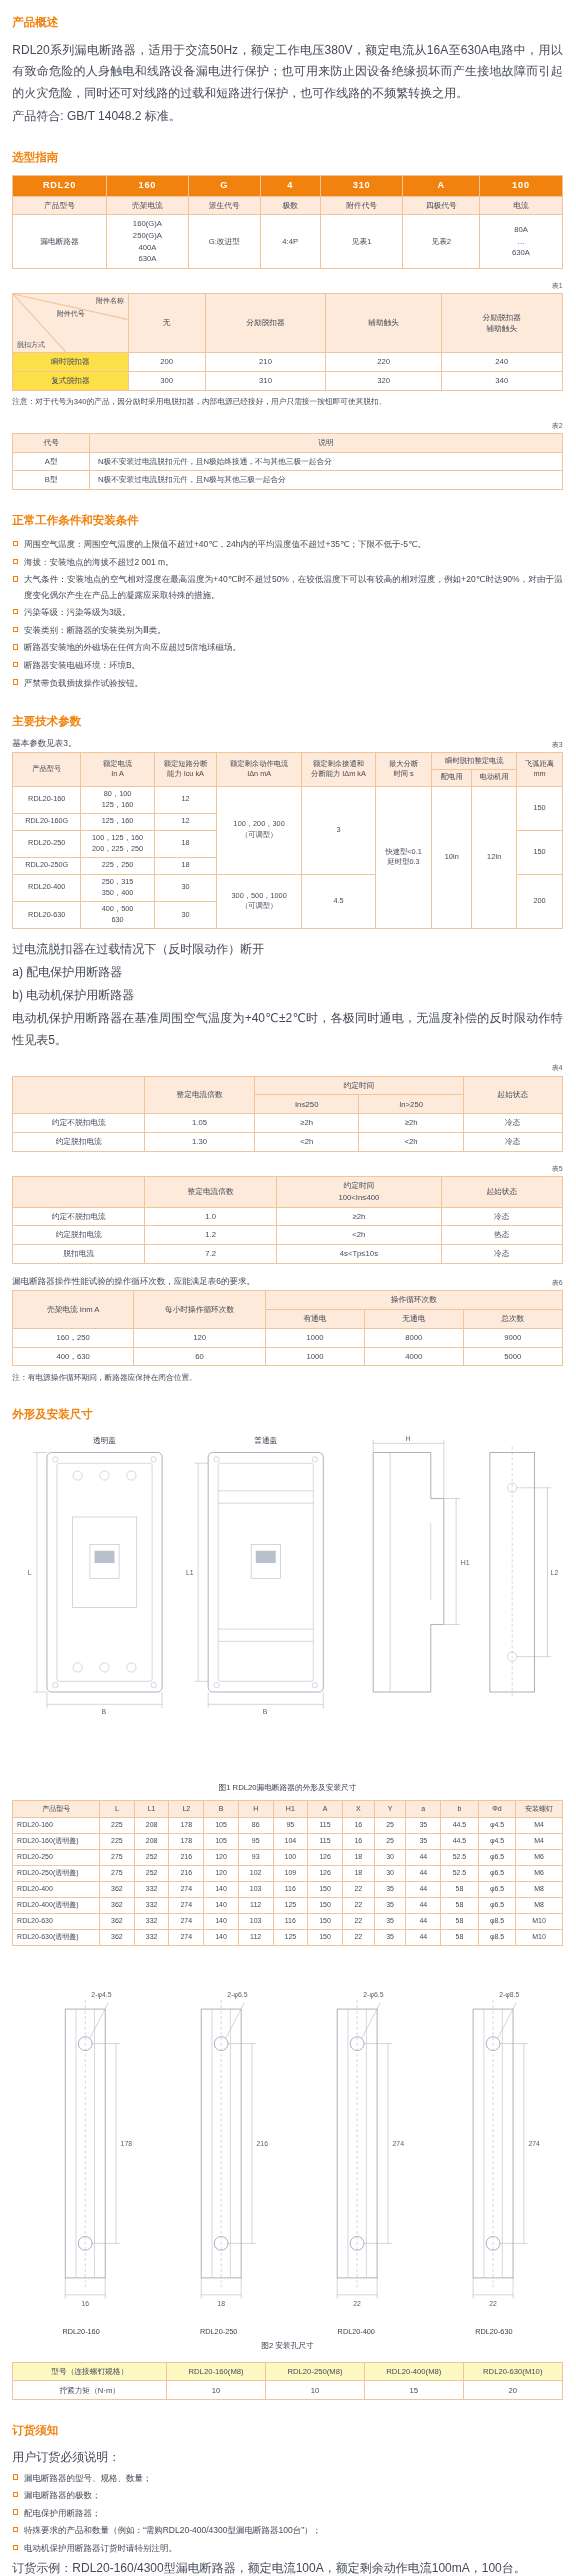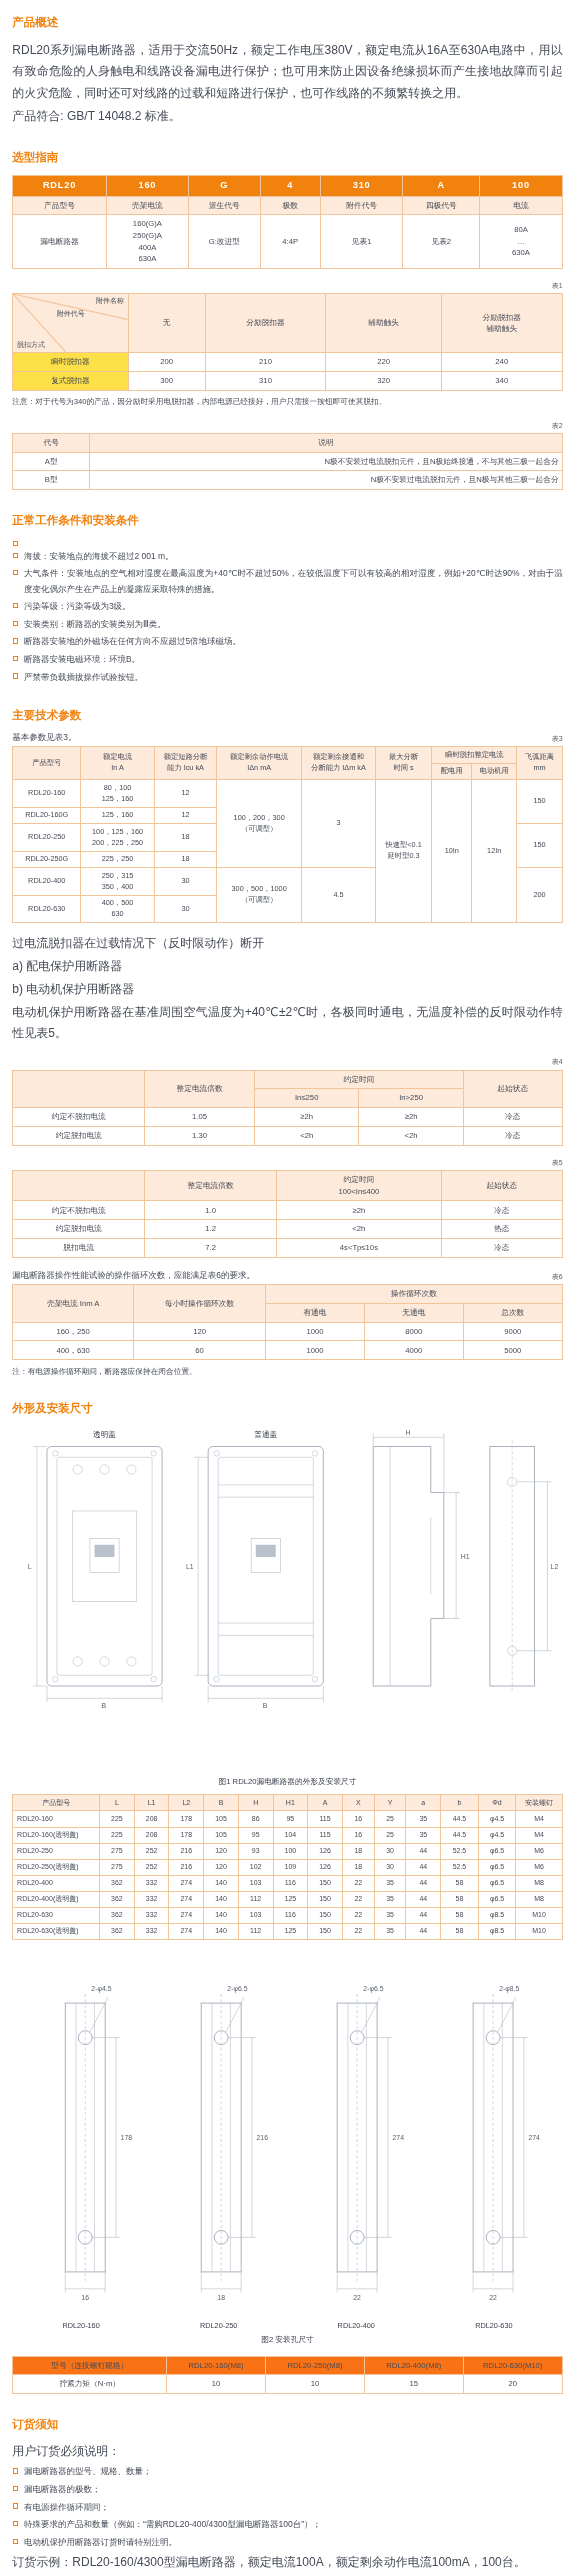--- a/index.html
+++ b/index.html
@@ -33,37 +33,37 @@
   .t1-table thead th { height:38px; }
   .diag { position:relative; padding:0; background:#fdeada; }
   .diag svg { position:absolute; left:0; top:0; width:100%; height:100%; }
   .diag line { stroke:#f2c49c; stroke-width:1; }
   .diag span { position:absolute; font-size:7px; line-height:1.2; }
   .diag .pa { top:3.1px; right:3.8px; }
   .diag .pm { top:16px; left:38%; }
   .diag .pr { bottom:3.1px; left:3.8px; }
   .t1-table tbody td:first-child { background:#fde047; }
 
-  .t2-table tbody td:nth-child(2) { text-align:right; padding-left:7.7px; }
+  .t2-table tbody td:nth-child(2) { text-align:left; padding-left:7.7px; }
 
   
   ul.blist { list-style:none; margin-top:1.5px; }
   ul.blist li { display:flex; font-size:8.5px; line-height:1.8; margin-bottom:2.3px; text-align:justify; }
   .sq { flex:0 0 auto; width:5.4px; height:5.4px; border:1.2px solid #f0820d; margin:3.8px 5.4px 0 0.8px; }
 
   .t3-table { font-size:7.3px; }
   .t3-table td, .t3-table th { padding:2.3px 1.5px; }
   .t4-table td, .t5-table td, .t6-table td { height:18.4px; }
 
   .dim-table { font-size:7px; }
   .dim-table td { padding:2.3px 0.8px; white-space:nowrap; overflow:hidden; }
   .dim-table tbody td:first-child { text-align:left; padding-left:3.8px; }
 
   .screw-table { font-size:7.7px; }
-  .screw-table tbody tr:first-child td { background:#f97316; }
+  .screw-table tbody tr:first-child td { background:#fef9c3; }
 
   
   .fig { margin:7.7px 0 3.1px; }
   .fig svg { display:block; margin:0 auto; }
   .fig-caption { text-align:center; font-size:7.7px; color:#3c4150; margin:4.6px 0 1.5px; }
   .models-row { display:flex; justify-content:space-around; font-size:7.3px; color:#3c4150; margin-top:1.5px; }
 
   .ln   { stroke:#9aa4b2; stroke-width:1.1; fill:none; }
   .thin { stroke:#b6bfca; stroke-width:0.8; fill:none; }
   .dim  { stroke:#aab2bd; stroke-width:0.7; fill:none; }
@@ -195,20 +195,21 @@
           <td>B型</td>
           <td>N极不安装过电流脱扣元件，且N极与其他三极一起合分</td>
         </tr>
       </tbody>
   </table>
 
   <h2 class="sec">正常工作条件和安装条件</h2>
   <ul class="blist">
     <li>
         <span class="sq"></span>
+        <span>周围空气温度：周围空气温度的上限值不超过+40℃，24h内的平均温度值不超过+35℃；下限不低于-5℃。</span>
       </li>
     <li>
         <span class="sq"></span>
         <span>海拔：安装地点的海拔不超过2 001 m。</span>
       </li>
     <li>
         <span class="sq"></span>
         <span>大气条件：安装地点的空气相对湿度在最高温度为+40℃时不超过50%，在较低温度下可以有较高的相对湿度，例如+20℃时达90%，对由于温度变化偶尔产生在产品上的凝露应采取特殊的措施。</span>
       </li>
     <li>
@@ -821,21 +822,21 @@
     <li>
         <span class="sq"></span>
         <span>漏电断路器的型号、规格、数量；</span>
       </li>
     <li>
         <span class="sq"></span>
         <span>漏电断路器的极数；</span>
       </li>
     <li>
         <span class="sq"></span>
-        <span>有电源操作循环期间；</span>
+        <span>配电保护用断路器；</span>
       </li>
     <li>
         <span class="sq"></span>
         <span>特殊要求的产品和数量（例如：“需购RDL20-400/4300型漏电断路器100台”）；</span>
       </li>
     <li>
         <span class="sq"></span>
         <span>电动机保护用断路器订货时请特别注明。</span>
       </li>
   </ul>

